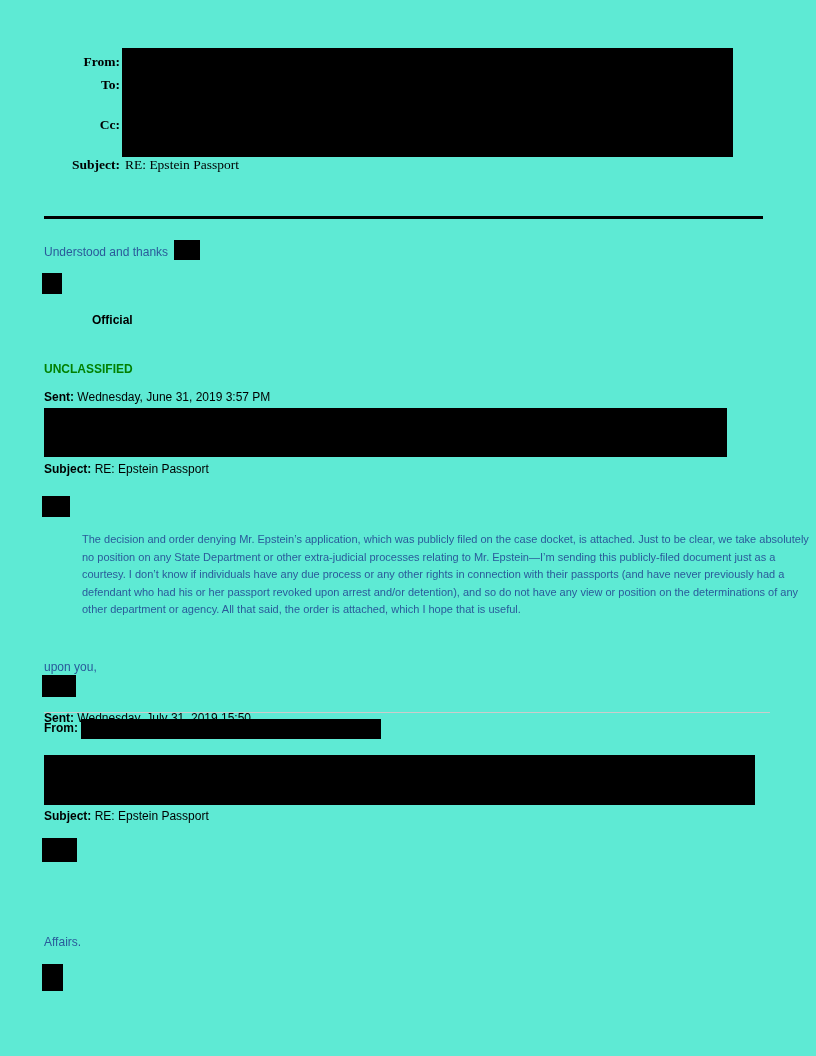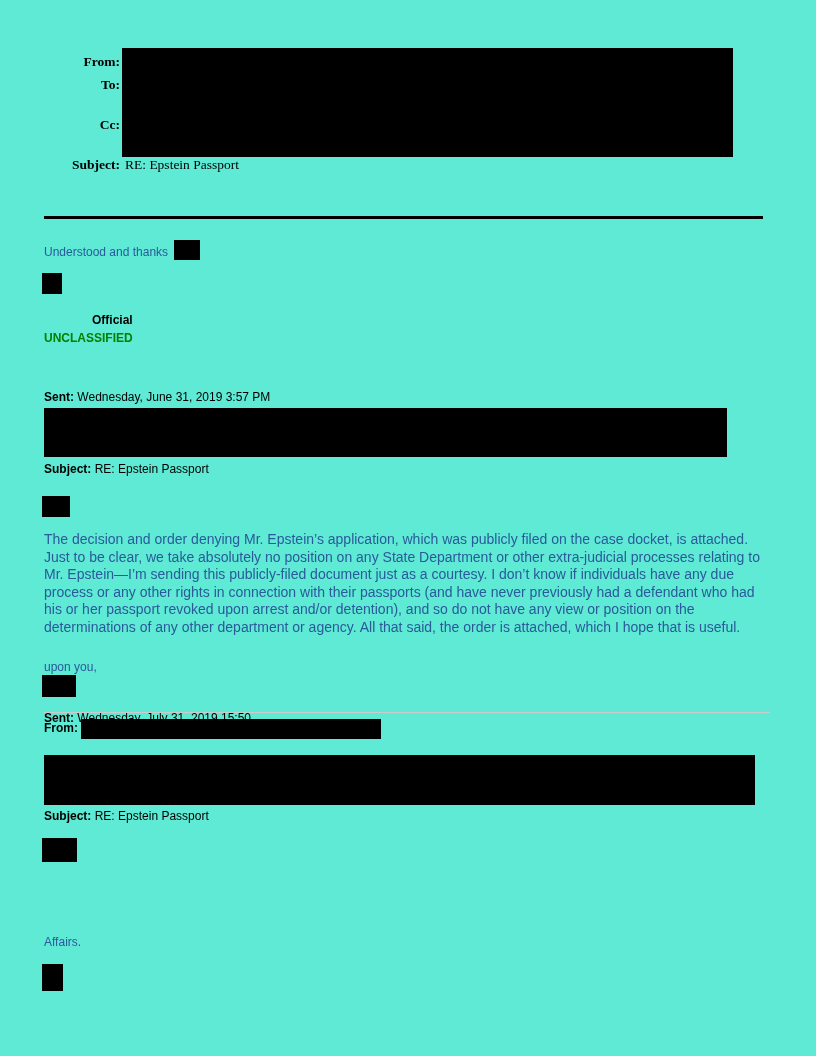--- a/index.html
+++ b/index.html
@@ -19,22 +19,22 @@
   .hdr-row{left:40px;white-space:nowrap;}
   .hdr-lbl{display:inline-block;width:80px;text-align:right;font-weight:bold;}
   .hdr-val{margin-left:5px;}
   .redaction{background:var(--redaction_black);}
   .rule-thick{left:44px;width:719px;height:3px;background:#000;}
   .rule-thin{left:44px;width:726px;height:1px;background:var(--divider_gray);}
   
   .sans{font-size:12px;color:#000;white-space:nowrap;}
   .blue{color:var(--body_text_blue);}
   .b{font-weight:bold;}
-  .green{color:var(--unclassified_green);}
-  .para{width:730px;font-size:14px;line-height:17.5px;color:var(--body_text_blue);white-space:normal;}
+  .green{color:var(--unclassified_green);margin-top:31px;}
+  .para{width:730px;font-size:11px;line-height:17.5px;color:var(--body_text_blue);white-space:normal;margin-left:38px;}
   .inline-redact{display:inline-block;background:var(--redaction_black);vertical-align:-4px;}
 </style>
 </head>
 <body>
 
 <div class="page">
 
   <div class="abs hdr hdr-row" style="top:54px;">
     <span class="hdr-lbl">From:</span>
   </div>

